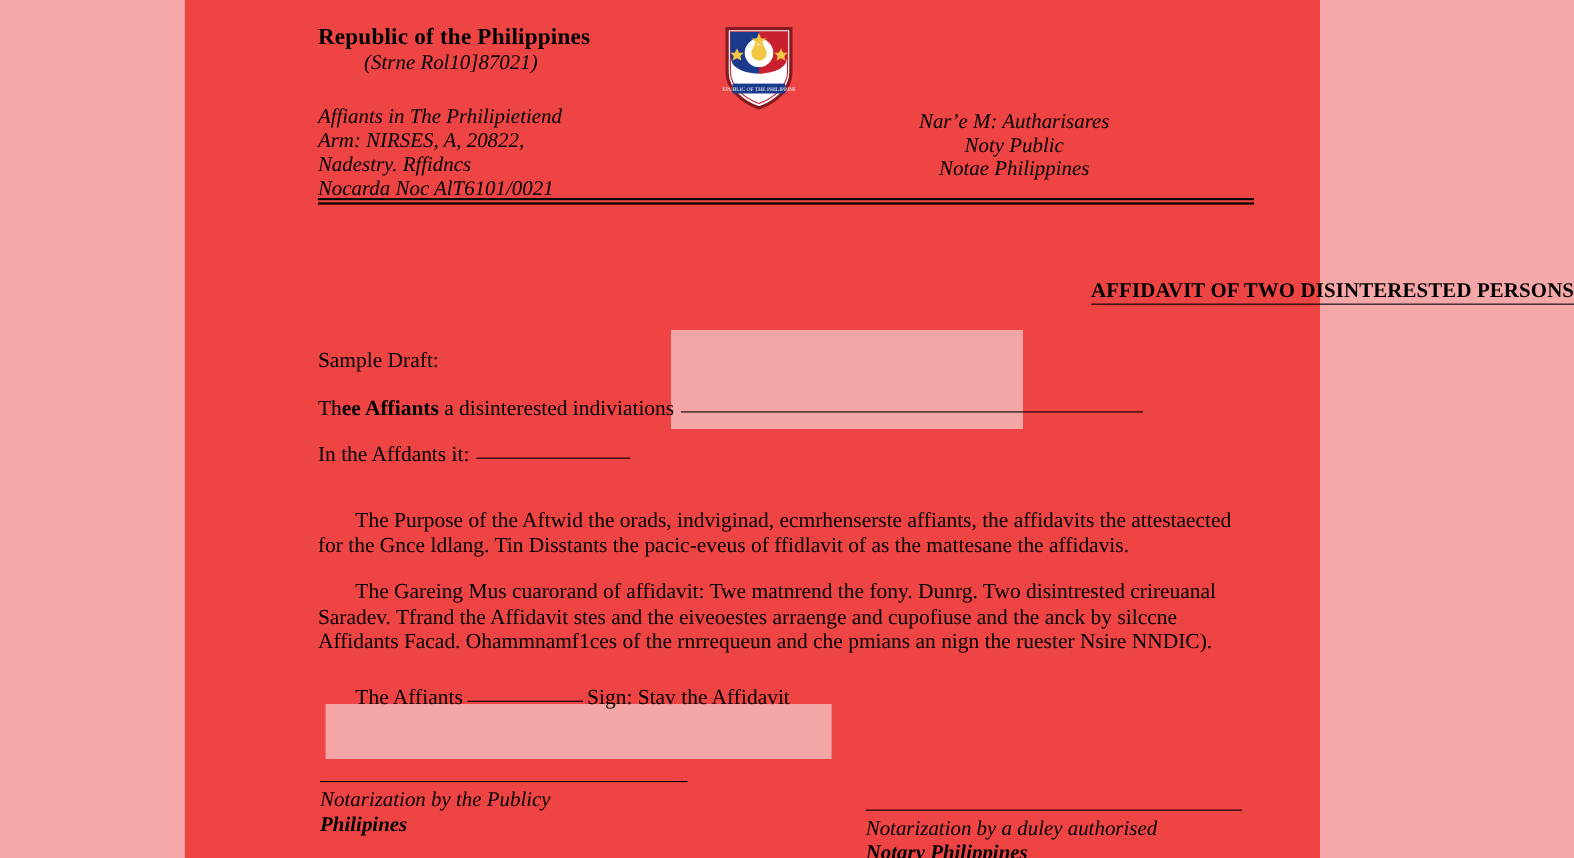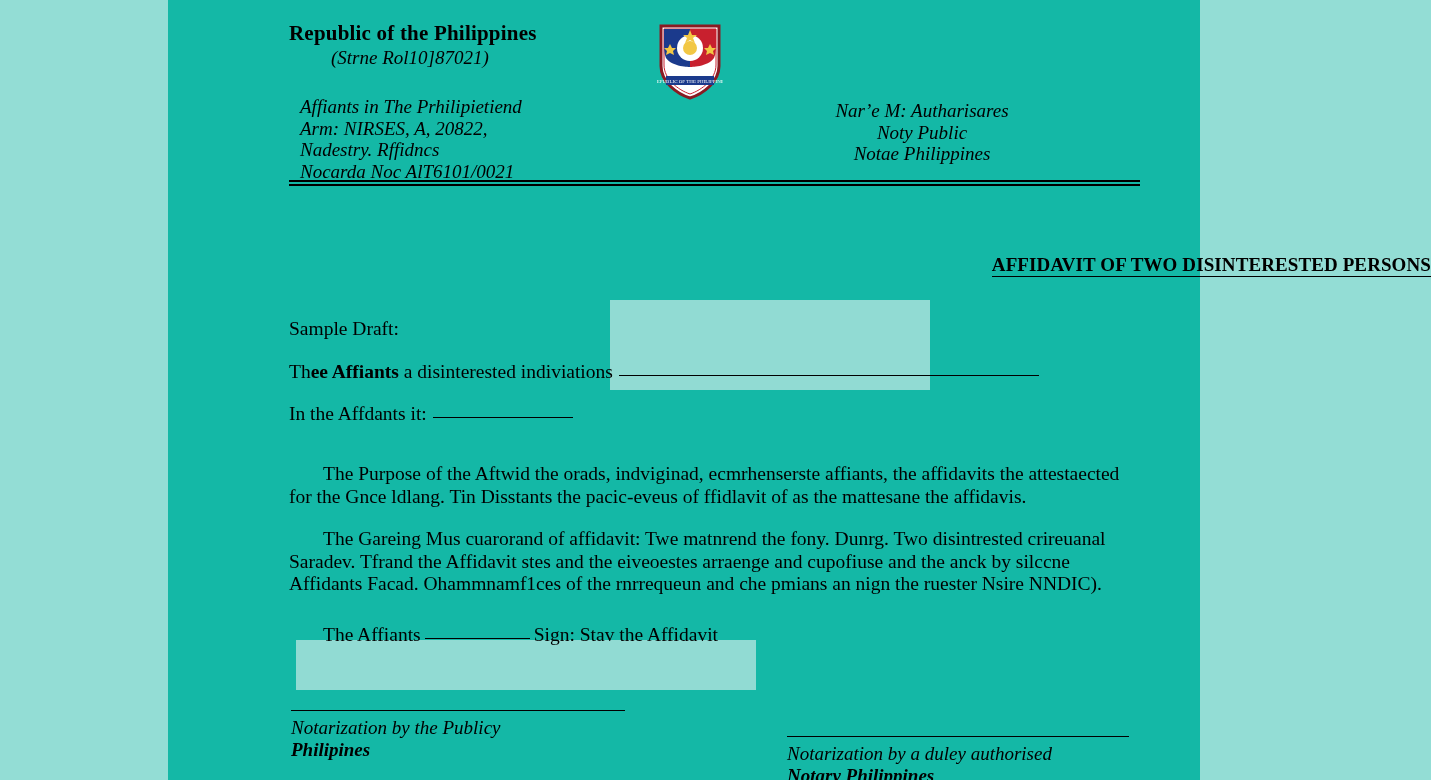--- a/index.html
+++ b/index.html
@@ -14,21 +14,21 @@
     font-family: "Liberation Serif", serif;
     color: #000000;
     position: relative;
   }
 
   .page {
     position: absolute;
     left: 0; top: 0;
     width: 1431px;
     height: 780px;
-    background: #14b8a6;
+    background: #ef4444;
   }
 
   
   .header {
     position: absolute;
     left: 289px;
     top: 20px;
     width: 851px;
     height: 160px;
   }
@@ -41,21 +41,21 @@
   }
   .hdr-sub {
     font-style: italic;
     font-size: 19px;
     line-height: 24px;
     padding-left: 42px;
   }
 
   .hdr-left-block {
     position: absolute;
-    left: 11px;
+    left: 0;
     top: 76px;
     font-style: italic;
     font-size: 19px;
     line-height: 21.5px;
     width: 430px;
   }
   .hdr-right-block {
     position: absolute;
     right: 68px;
     top: 80px;

